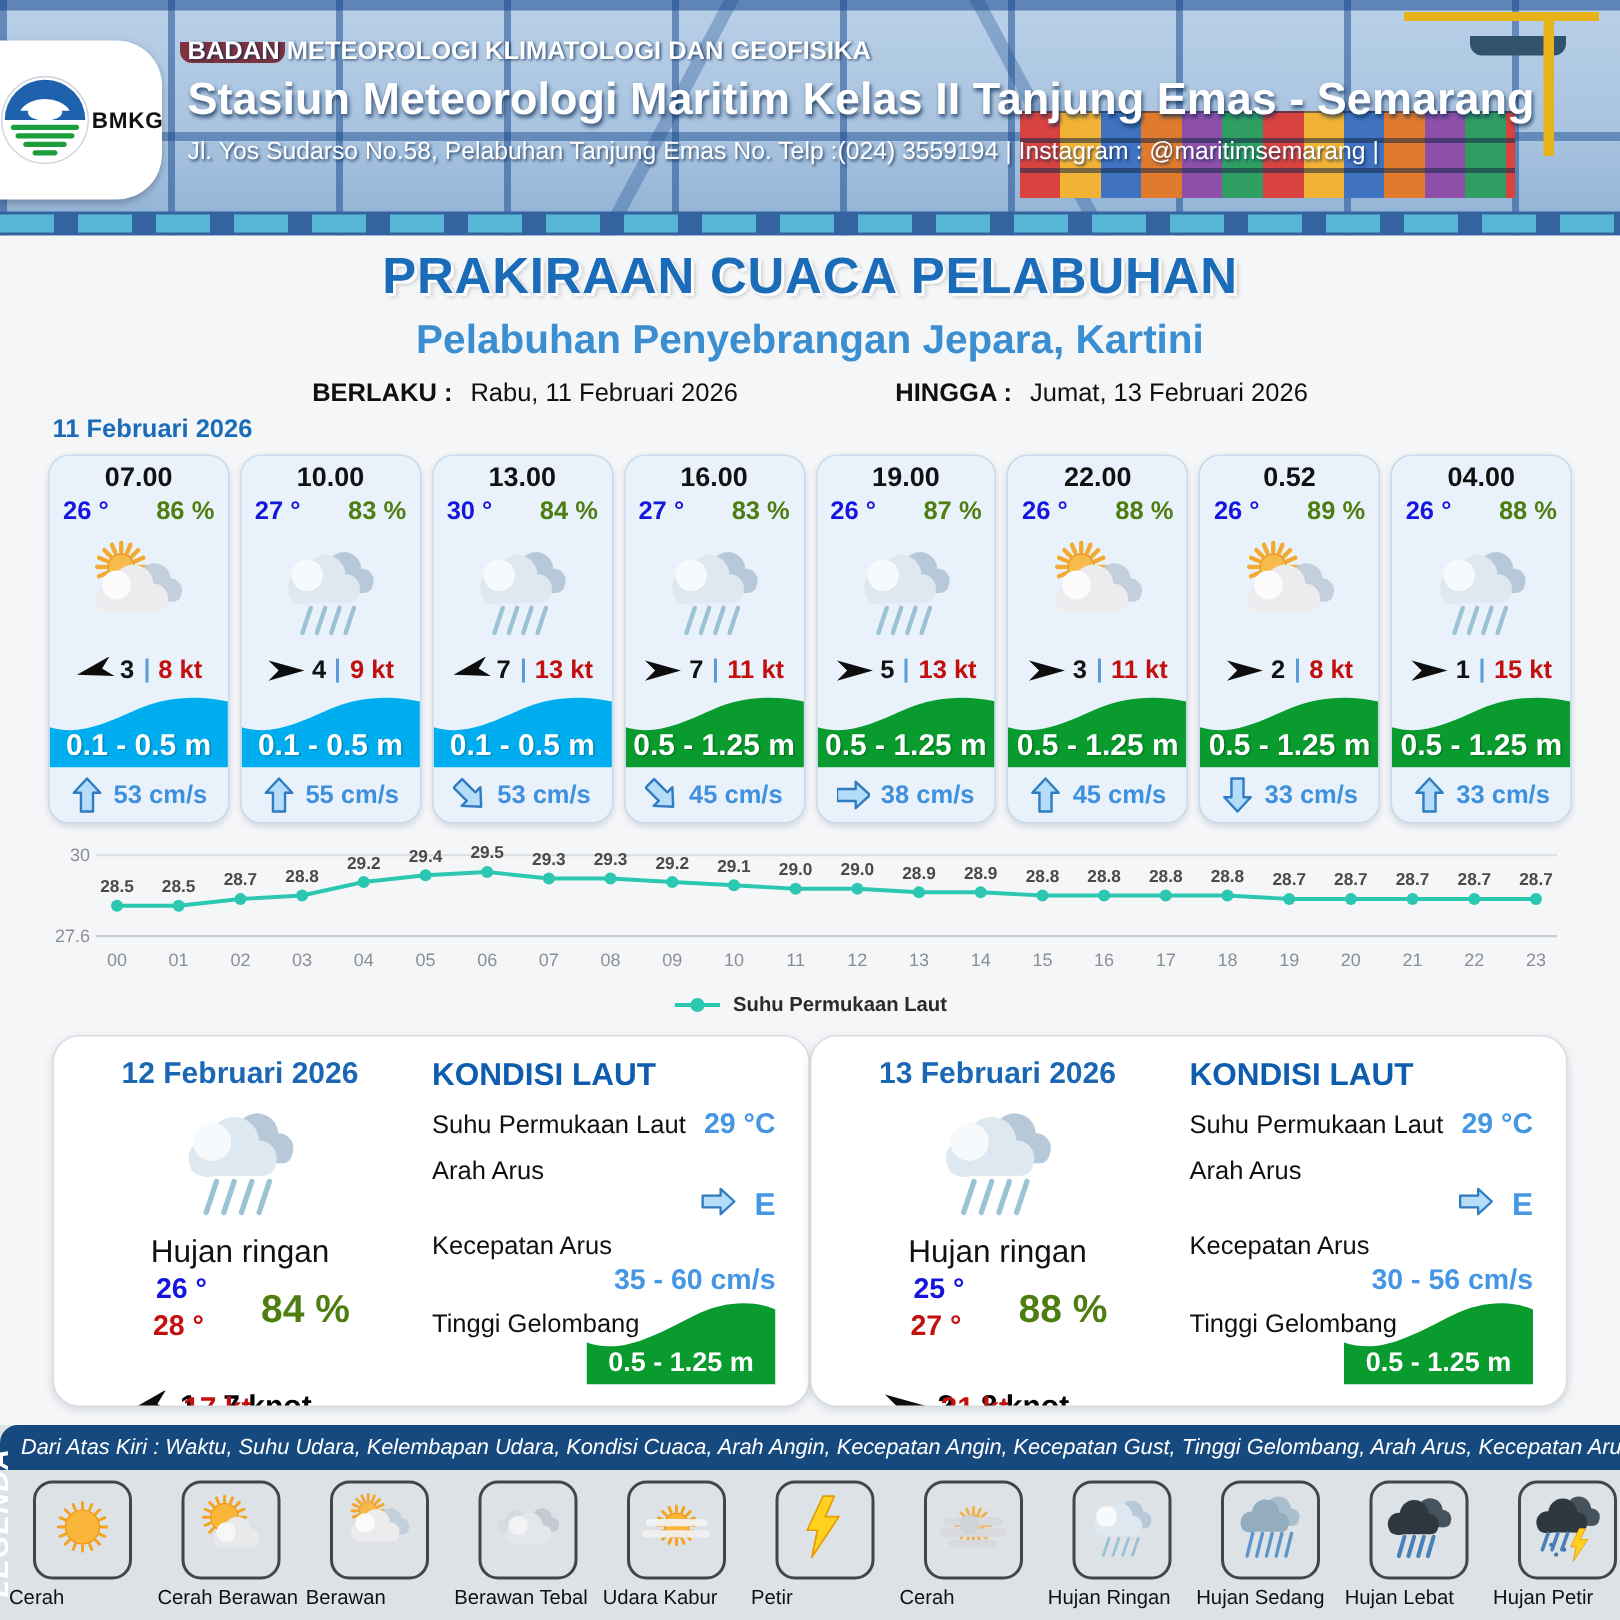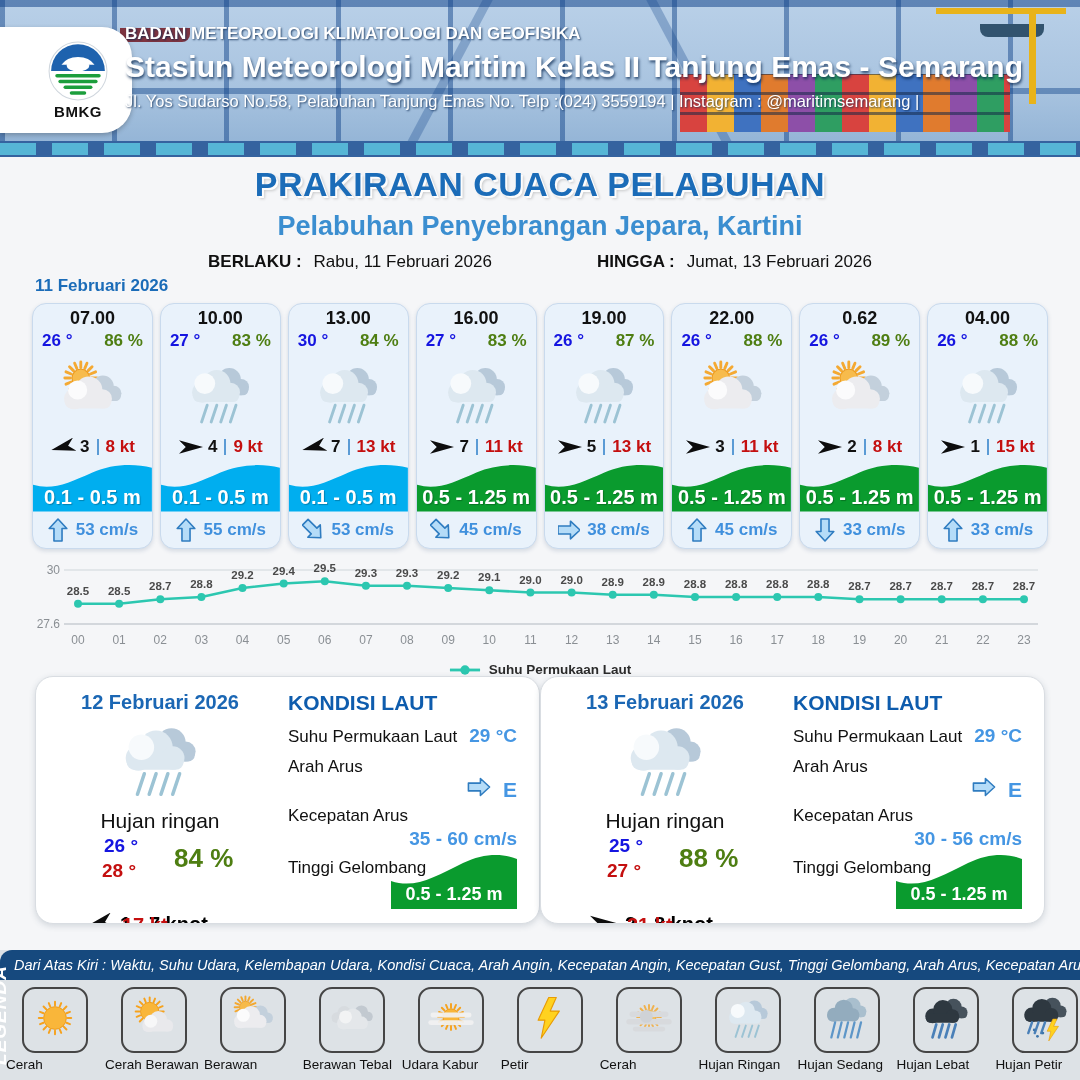--- a/index.html
+++ b/index.html
@@ -20,21 +20,21 @@
      background:repeating-linear-gradient(90deg,#d8433f 0 27px,#f2b233 27px 54px,#3f72c0 54px 81px,#e07b2e 81px 108px,#8d4fa8 108px 135px,#2f9e62 135px 162px);}
   .hd-containers:after{content:"";position:absolute;inset:0;background:repeating-linear-gradient(0deg,transparent 0 17px,rgba(20,40,70,.55) 17px 20px);}
   .hd-crane-mast{position:absolute;right:44px;top:8px;width:7px;height:96px;background:#e8b31a;}
   .hd-crane-jib{position:absolute;right:14px;top:8px;width:130px;height:6px;background:#e8b31a;}
   .hd-ship1{position:absolute;left:120px;top:28px;width:70px;height:14px;background:#7e3440;border-radius:0 0 8px 8px;}
   .hd-ship2{position:absolute;left:980px;top:24px;width:64px;height:13px;background:#32536e;border-radius:0 0 8px 8px;}
   .hd-seats{position:absolute;left:0;right:0;bottom:0;height:16px;background:#35639f;}
   .hd-seats:after{content:"";position:absolute;inset:2px 0 2px 0;
      background:repeating-linear-gradient(90deg,#56b6d6 0 36px,transparent 36px 52px);}
   .hd-logo{position:absolute;left:0;top:27px;width:108px;height:106px;background:#ffffff;
-           border-radius:0 30px 30px 0;display:flex;flex-direction:column;align-items:center;justify-content:center;box-shadow:0 2px 5px rgba(0,0,0,.25);padding-left:24px;}
+           border-radius:0 30px 30px 0;display:flex;align-items:center;justify-content:center;box-shadow:0 2px 5px rgba(0,0,0,.25);}
   .logo-mark svg{width:62px;height:62px;display:block;}
   .logo-text{font-size:15px;font-weight:bold;color:#111;letter-spacing:.5px;margin-top:1px;}
   .hd-text{position:absolute;left:125px;top:24px;right:20px;color:#fff;}
   .hd-org{font-size:17px;font-weight:bold;text-shadow:1px 1px 2px rgba(10,40,80,.8);}
   .hd-station{font-size:30px;font-weight:bold;margin-top:6px;text-shadow:1px 2px 3px rgba(10,40,80,.8);white-space:nowrap;}
   .hd-addr{font-size:16.5px;margin-top:8px;text-shadow:1px 1px 2px rgba(10,40,80,.8);}
 
   
   .titlebar{position:absolute;top:165px;left:0;width:1080px;text-align:center;}
   .t-main{font-size:34px;font-weight:800;letter-spacing:.5px;color:#1b6cb8;
@@ -71,21 +71,21 @@
   .chart{position:absolute;top:558px;left:30px;width:1020px;}
   .chart svg{display:block;width:1020px;height:96px;}
   .ytick{font-size:12px;fill:#8a8f94;}
   .xtick{font-size:12px;fill:#8a8f94;}
   .vlabel{font-size:11.5px;fill:#4a4a4a;font-weight:bold;}
   .chart-legend{margin-top:8px;display:flex;align-items:center;justify-content:center;gap:8px;
                 font-size:13.5px;color:#2b2b2b;font-weight:bold;}
   .chart-legend svg{width:32px;height:12px;display:block;}
 
   
-  .daily{position:absolute;top:676px;left:35px;right:35px;display:flex;}
+  .daily{position:absolute;top:690px;left:35px;right:35px;display:flex;}
   .dcard{flex:1;height:246px;background:#ffffff;border:1px solid #d9dde2;border-radius:18px;
          box-shadow:0 2px 6px rgba(70,90,110,.20);display:flex;overflow:hidden;}
   .dc-left{width:248px;position:relative;}
   .dc-date{position:absolute;top:14px;left:0;right:0;text-align:center;font-size:20px;font-weight:bold;color:#1b67b4;}
   .dc-icon{position:absolute;top:34px;left:50%;transform:translateX(-50%);}
   .dc-icon svg{width:98px;height:98px;}
   .dc-cond{position:absolute;top:132px;left:0;right:0;text-align:center;font-size:21px;color:#111;}
   .dc-tmin{position:absolute;top:158px;left:68px;font-size:19px;font-weight:bold;color:#1515e0;}
   .dc-tmax{position:absolute;top:183px;left:66px;font-size:19px;font-weight:bold;color:#c40f0f;}
   .dc-hum{position:absolute;top:166px;left:138px;font-size:26px;font-weight:bold;color:#4e7e12;}
@@ -533,21 +533,21 @@
           <span class="cur-arrow">
             <svg viewBox="0 0 30 34">
               <path d="M15 2 L27 15 H20.5 V32 H9.5 V15 H3 Z" fill="#b5dcf8" stroke="#2f7cc0" stroke-width="2.2" stroke-linejoin="round" transform="rotate(0 15 17)"></path>
             </svg>
           </span>
           <span class="cur-text">45 cm/s</span>
         </div>
       </div>
 
       <div class="hcard">
-        <div class="hc-time">0.62</div>
+        <div class="hc-time">0.52</div>
         <div class="hc-temps">
           <span class="t-temp">26 °</span>
           <span class="t-hum">89 %</span>
         </div>
         <div class="hc-icon">
           <svg viewBox="0 0 100 100">
             <g opacity=".9">
               <g stroke="#f6a21d" stroke-width="3.6" stroke-linecap="round">
                 <line x1="49.0" y1="30.0" x2="56.0" y2="30.0"></line>
                 <line x1="48.0" y1="35.0" x2="54.5" y2="37.7"></line>

